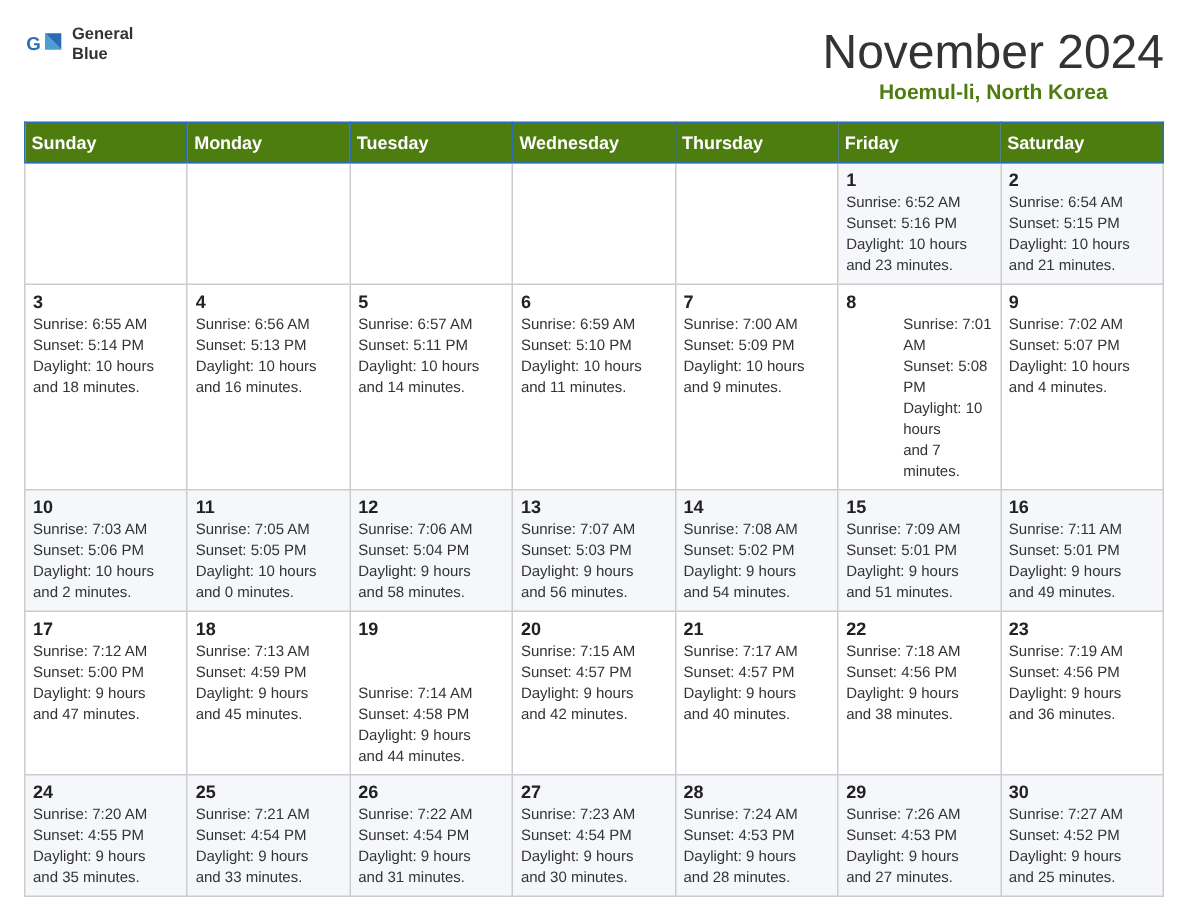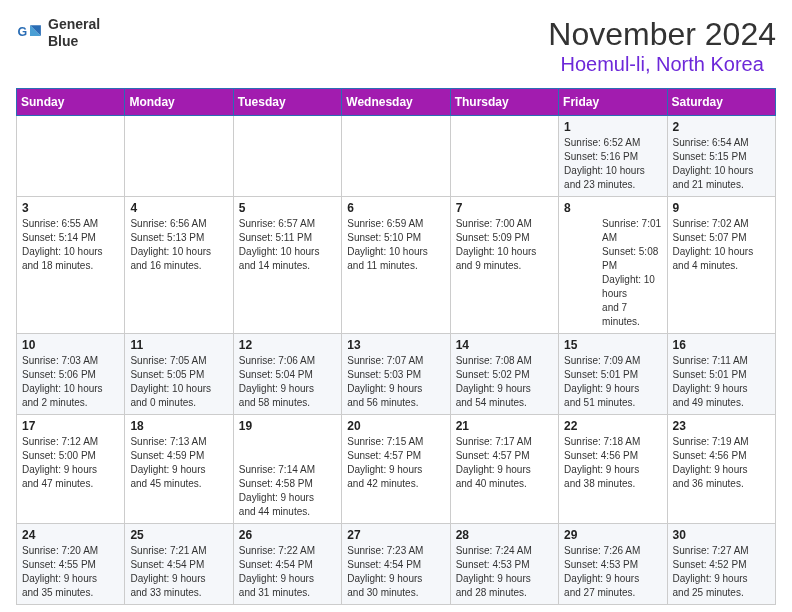--- a/index.html
+++ b/index.html
@@ -15,51 +15,52 @@
       justify-content: space-between;
       align-items: flex-start;
       margin-bottom: 12px;
     }
     .logo {
       display: flex;
       align-items: center;
       gap: 4px;
     }
     .logo-text {
-      font-size: 14px;
+      font-size: 11px;
       font-weight: bold;
       color: #333;
       line-height: 1.2;
     }
     .logo-text span {
       display: block;
     }
     .logo-icon {
       width: 28px;
       height: 28px;
     }
     .title-block {
       text-align: center;
     }
     .month-title {
       font-size: 32px;
       font-weight: normal;
       color: #333;
     }
     .location-title {
-      font-size: 20px;
-      color: #6d28d9;
+      font-size: 14px;
+      color: #4d7c0f;
+      font-weight: bold;
     }
     table {
       width: 100%;
       border-collapse: collapse;
       font-size: 11px;
     }
     thead tr th {
-      background: #a21caf;
+      background: #4d7c0f;
       color: #fff;
       padding: 6px 4px;
       text-align: left;
       font-size: 12px;
       font-weight: bold;
       border: 1px solid #2a6db5;
     }
     tbody tr td {
       border: 1px solid #ccc;
       vertical-align: top;

